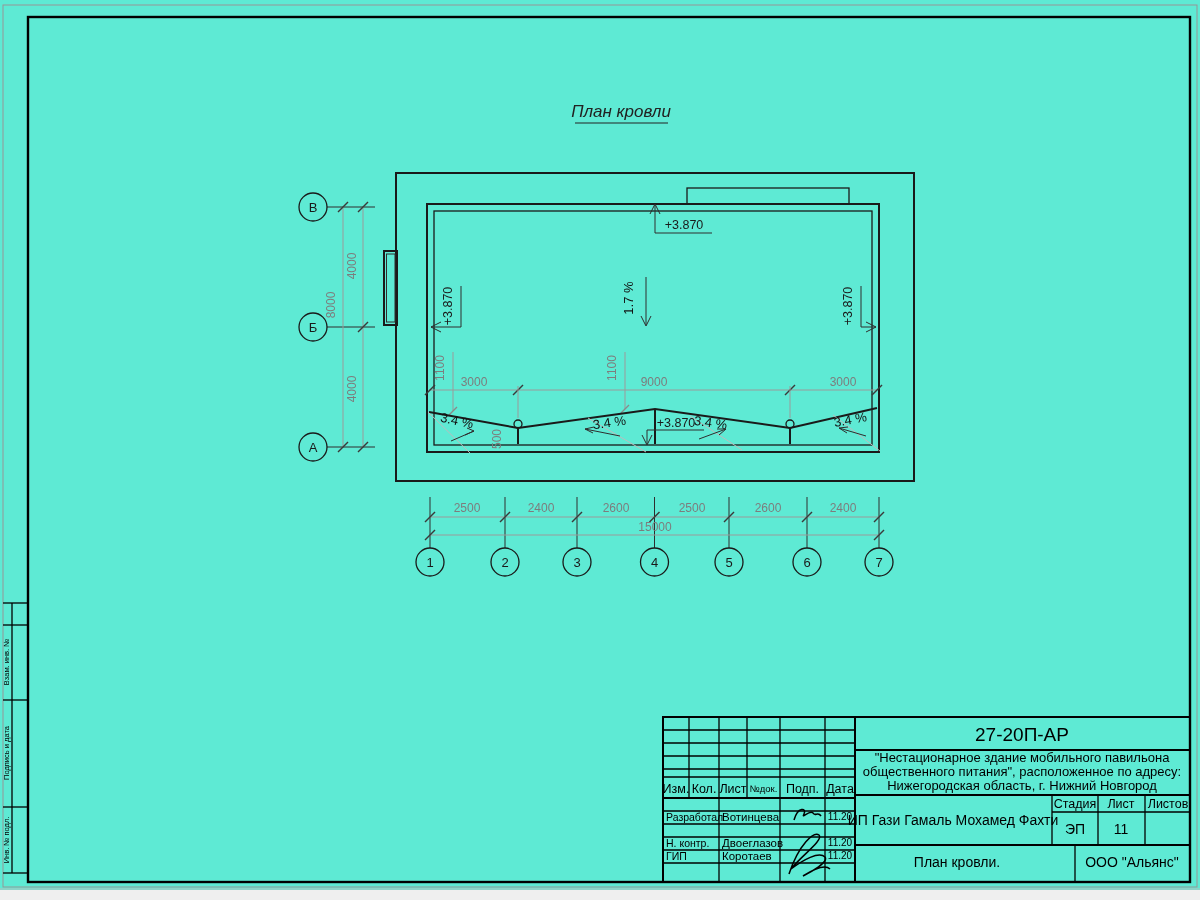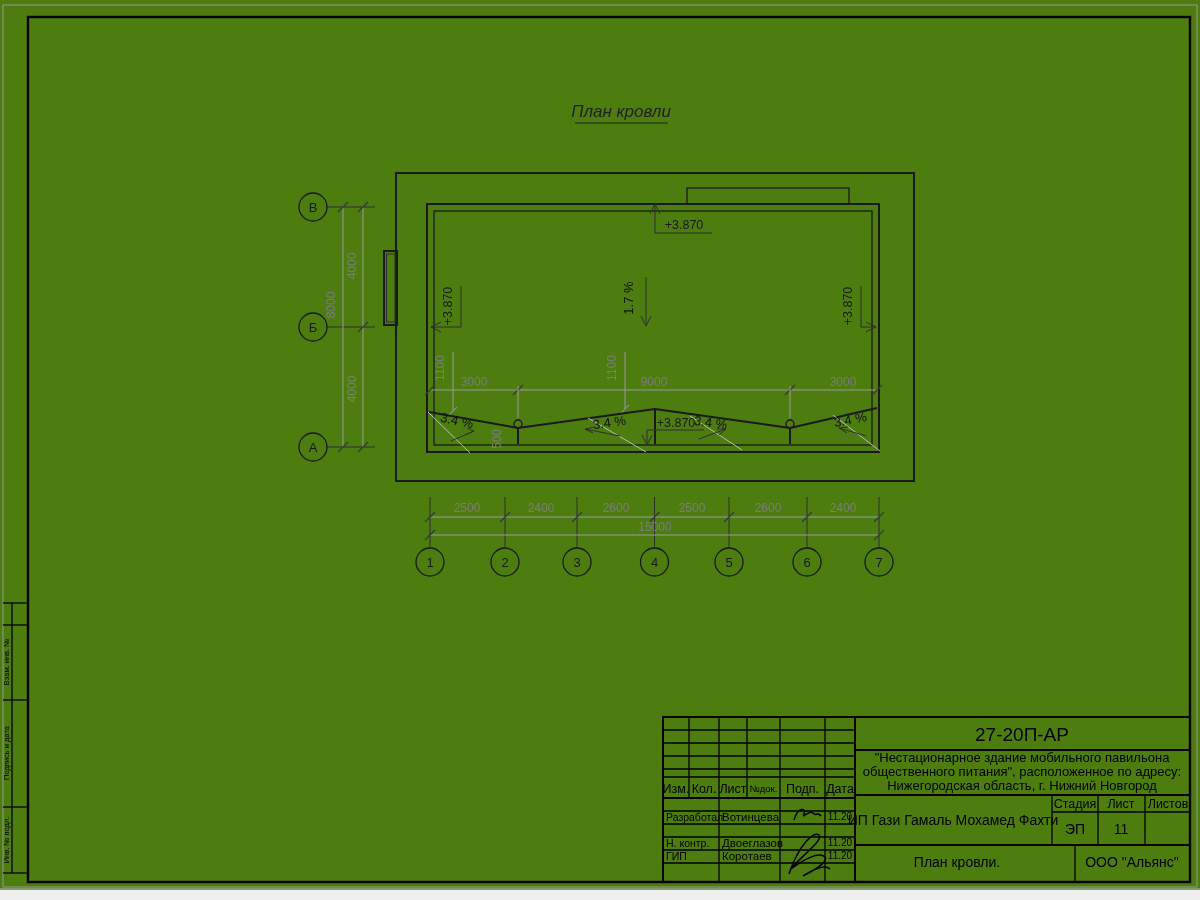--- a/index.html
+++ b/index.html
@@ -1,17 +1,17 @@
 <!DOCTYPE html>
 <html><head>
 <meta charset="utf-8">
 <style>
   html,body { margin:0; padding:0; background:#fff; }
   #sheet {
-    position:relative; width:1200px; height:900px; background:#4d7c0f;
+    position:relative; width:1200px; height:900px; background:#5eead4;
     font-family:"Liberation Sans", sans-serif; overflow:hidden;
   }
   svg text { font-family:"Liberation Sans", sans-serif; }
   .ln-k   { stroke:#1a1a1a; stroke-width:2;   fill:none; }
   .ln-m   { stroke:#1a1a1a; stroke-width:1.3; fill:none; }
   .ln-t   { stroke:#2e2e2e; stroke-width:1;   fill:none; }
   .ln-g   { stroke:#9a9a9a; stroke-width:1;   fill:none; }
   .ln-gl  { stroke:#bcbcbc; stroke-width:1;   fill:none; }
   .tick   { stroke:#3a3a3a; stroke-width:1.4; fill:none; }
   .tick-g { stroke:#8a8a8a; stroke-width:1.2; fill:none; }

